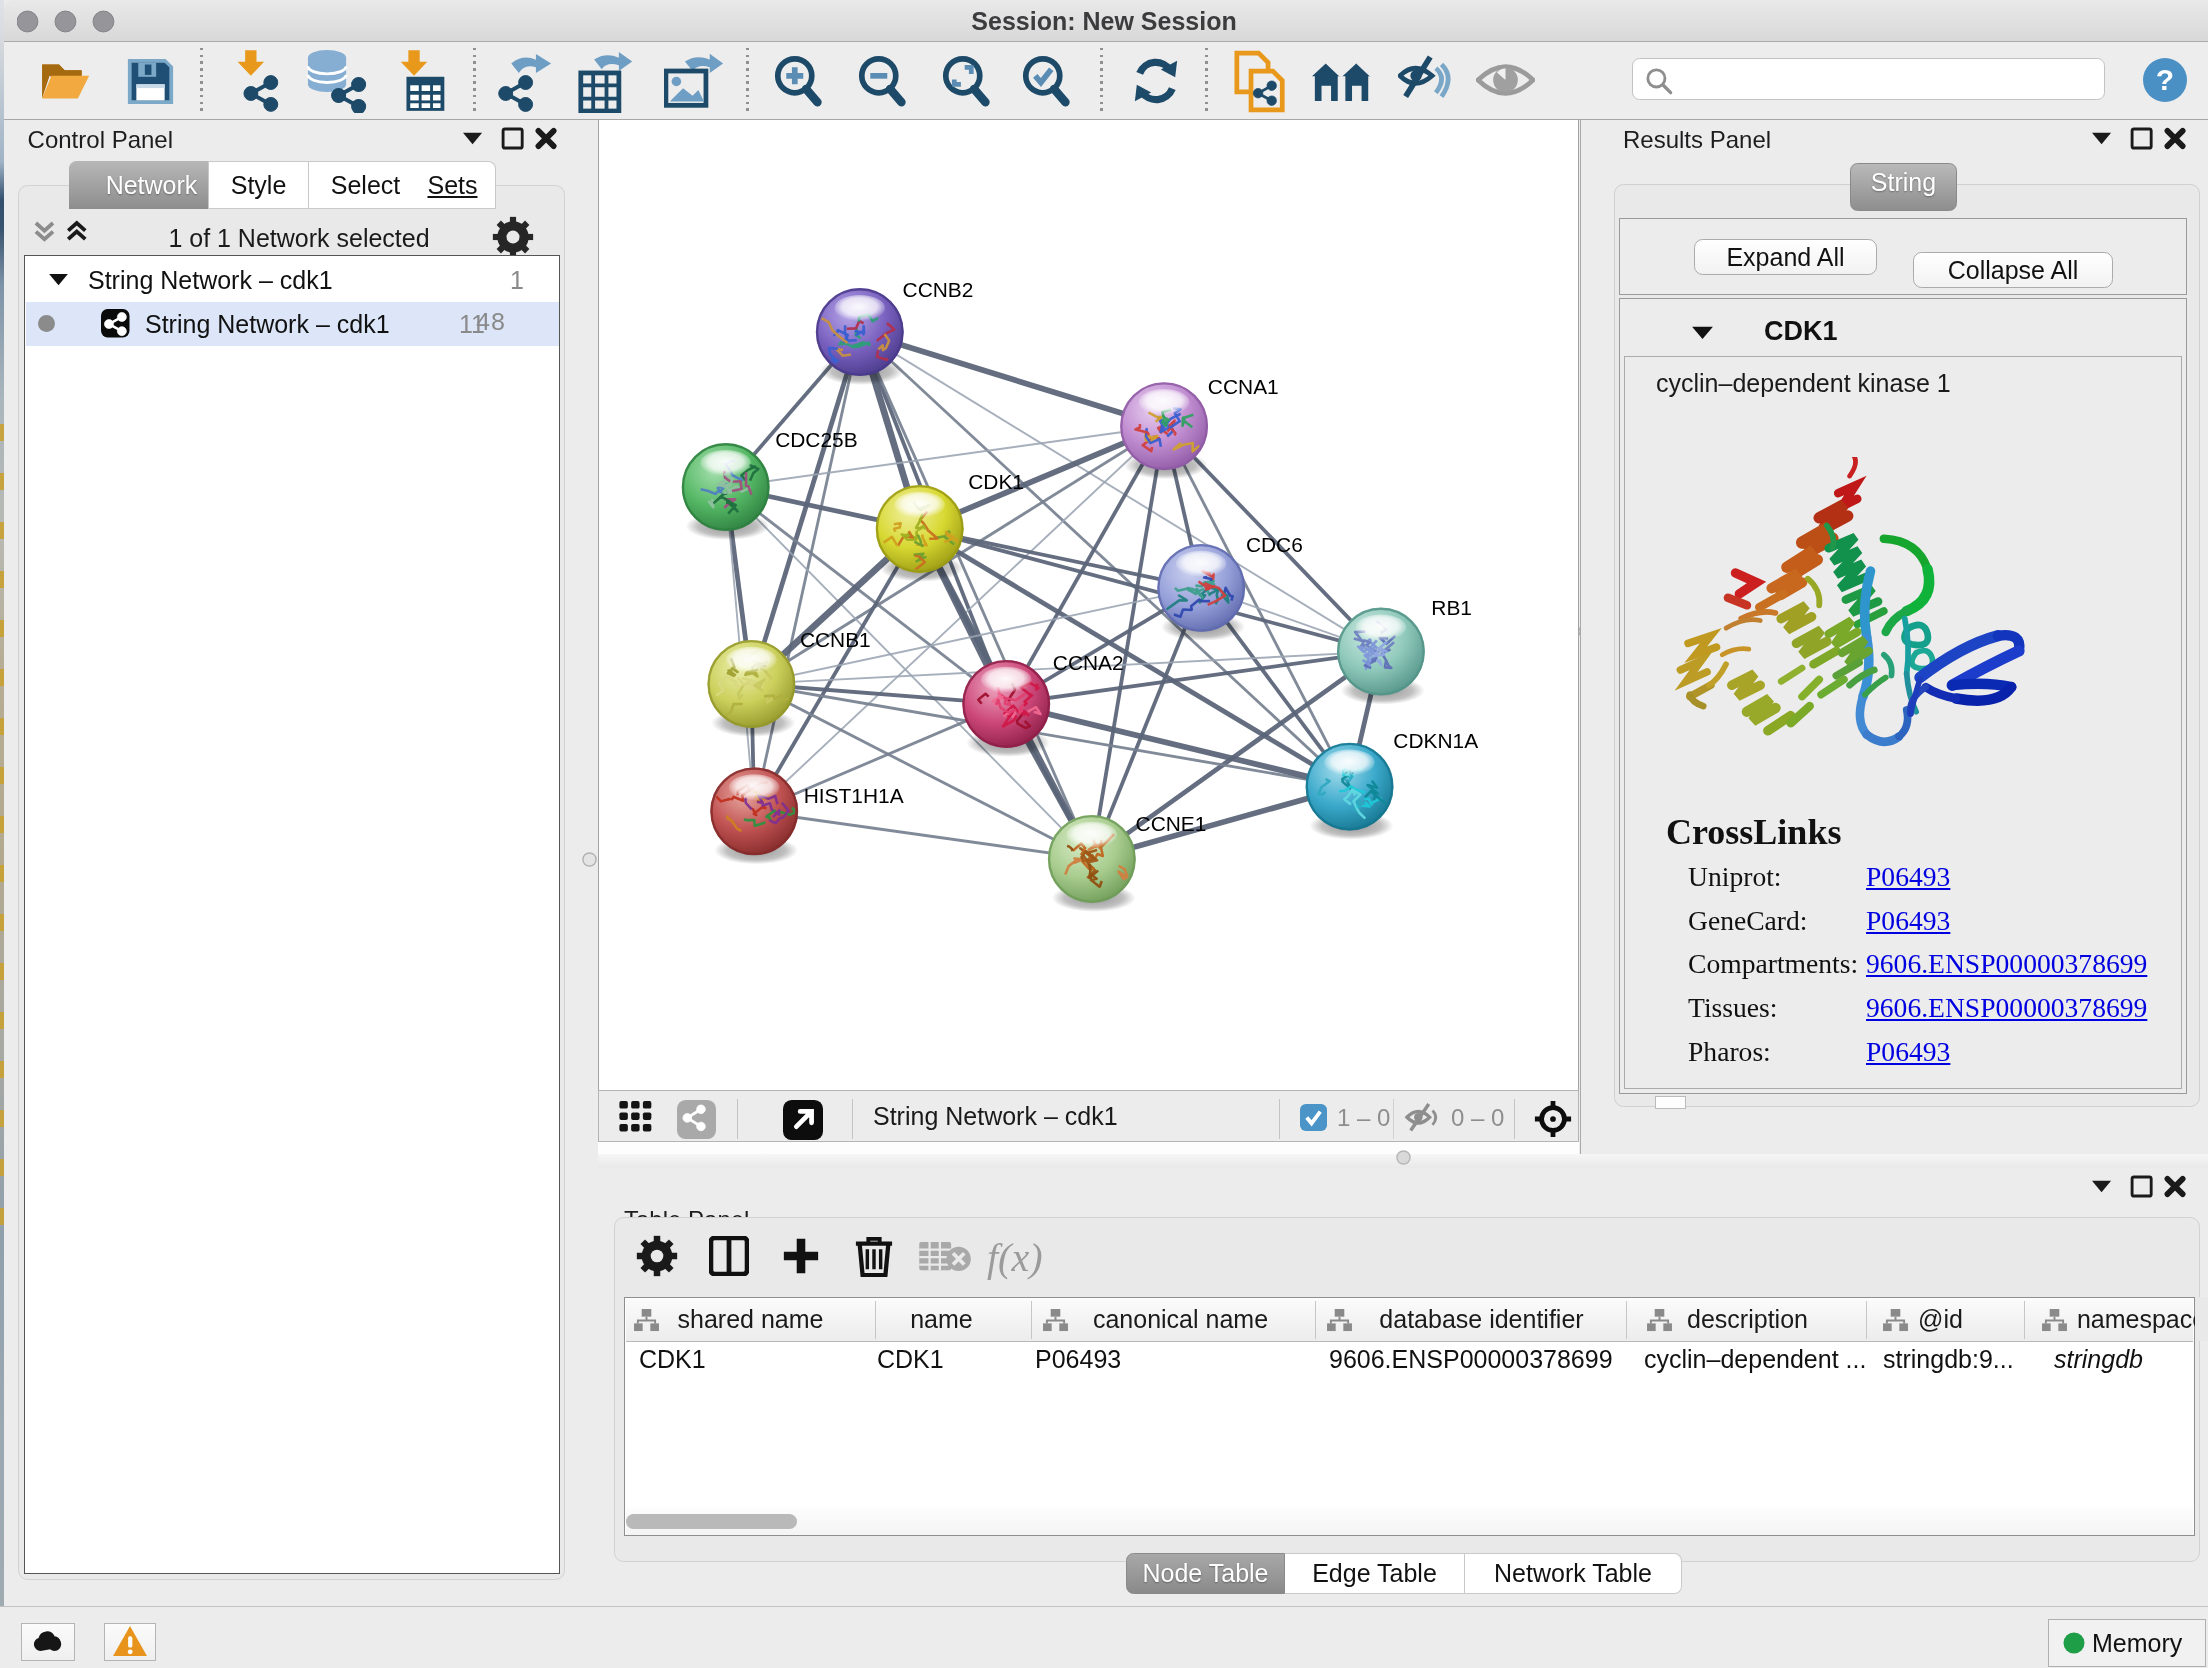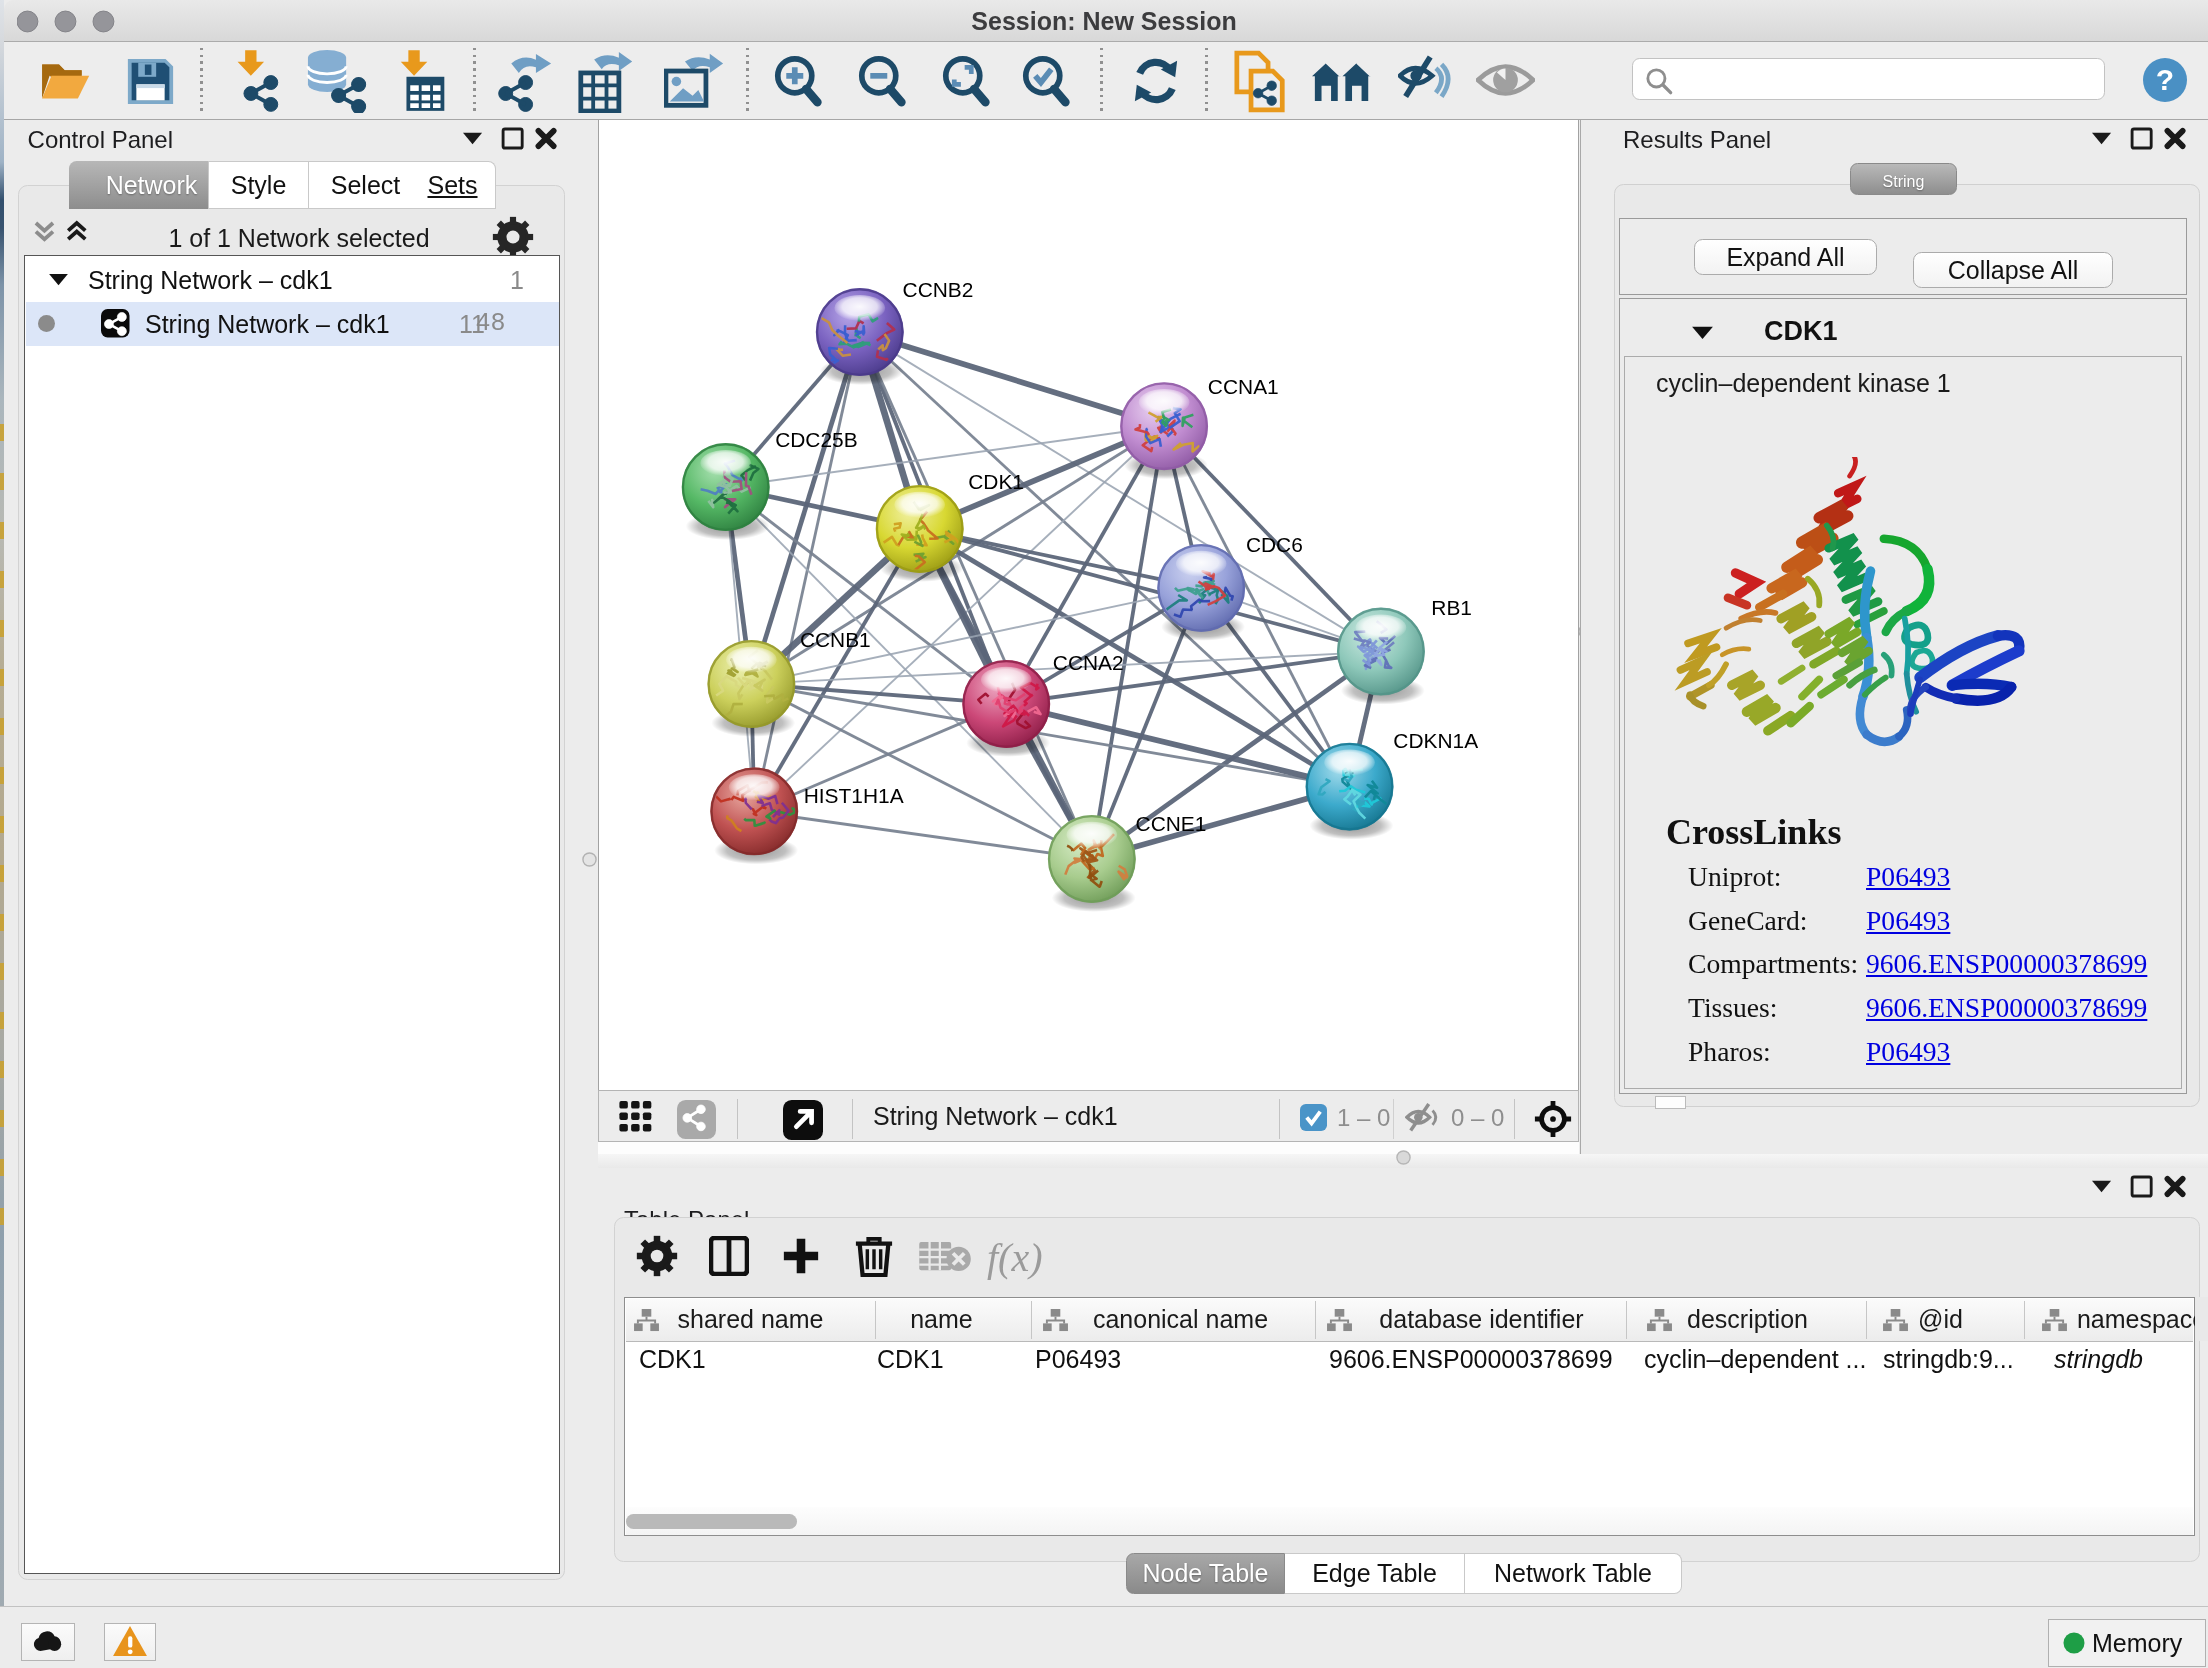--- a/index.html
+++ b/index.html
@@ -677,21 +677,21 @@
     <circle cx="8" cy="8" r="7" fill="#d9d9d9" stroke="#b6b6b6" stroke-width="1.5"></circle>
   </svg>
 <div class="abs" style="left:1580px;top:120px;width:629px;height:1034px;background:#ececec;border-left:1px solid #a9a9a9;box-sizing:border-box;"></div>
 <div class="abs panelTitle" style="left:1623px;top:126px;">Results Panel</div>
 <svg class="abs" style="left:2092px;top:126px" width="105" height="25" viewBox="0 0 110 26">
     <path d="M0 7 L20 7 L10 19 Z" fill="#1a1a1a"></path>
     <rect x="42" y="3" width="20" height="20" fill="none" stroke="#1a1a1a" stroke-width="3" rx="2"></rect>
     <path d="M79 5 L95 21 M95 5 L79 21" stroke="#1a1a1a" stroke-width="6" stroke-linecap="round"></path>
   </svg>
 <div class="abs" style="left:1614px;top:184px;width:586px;height:923px;background:#e9e9e9;border:1px solid #d0d0d0;border-radius:9.5px;box-sizing:border-box;"></div>
-<div class="abs" style="left:1850px;top:163px;width:107px;height:32px;background:linear-gradient(#b9b9b9,#8e8e8e);border:1px solid #8a8a8a;border-radius:7.6px;color:#fff;font-size:16px;text-align:center;line-height:36px;text-shadow:0 1px 1.9px #00000055;box-sizing:border-box;">String</div>
+<div class="abs" style="left:1850px;top:163px;width:107px;height:48px;background:linear-gradient(#b9b9b9,#8e8e8e);border:1px solid #8a8a8a;border-radius:7.6px;color:#fff;font-size:25px;text-align:center;line-height:36px;text-shadow:0 1px 1.9px #00000055;box-sizing:border-box;">String</div>
 <div class="abs" style="left:1619px;top:218px;width:568px;height:77px;background:#ececec;border:1px solid #9a9a9a;box-sizing:border-box;"></div>
 <div class="abs" style="left:1694px;top:239px;width:183px;height:36px;background:linear-gradient(#ffffff,#f2f2f2);border:1px solid #ababab;border-radius:8.6px;font-size:25px;color:#111;text-align:center;line-height:34px;box-sizing:border-box;">Expand All</div>
 <div class="abs" style="left:1913px;top:239px;width:200px;height:36px;background:linear-gradient(#ffffff,#f2f2f2);border:1px solid #ababab;border-radius:8.6px;font-size:25px;color:#111;text-align:center;line-height:34px;box-sizing:border-box;margin-top:13px;">Collapse All</div>
 <div class="abs" style="left:1619px;top:298px;width:568px;height:796px;background:#ececec;border:1.9px solid #9a9a9a;box-sizing:border-box;"></div>
 <svg class="abs" style="left:1691px;top:324px" width="23" height="17" viewBox="0 0 24 18">
     <path d="M1 3 L23 3 L12 16 Z" fill="#111"></path>
   </svg>
 <div class="abs" style="left:1764px;top:316px;font-size:27px;font-weight:bold;color:#111;">CDK1</div>
 <div class="abs" style="left:1624px;top:356px;width:558px;height:733px;background:#ececec;border:1px solid #ababab;box-sizing:border-box;"></div>
 <div class="abs" style="left:1656px;top:369px;font-size:25px;color:#1a1a1a;">cyclin–dependent kinase 1</div>

